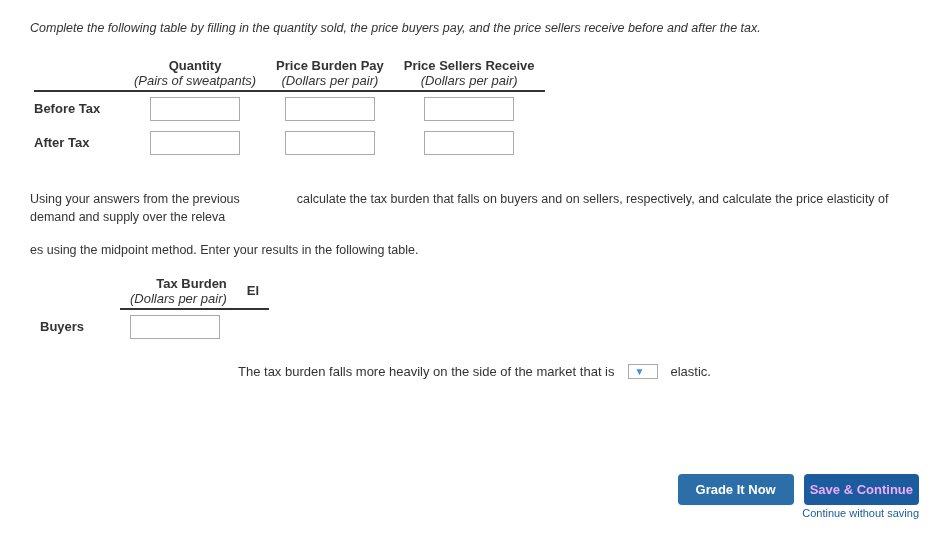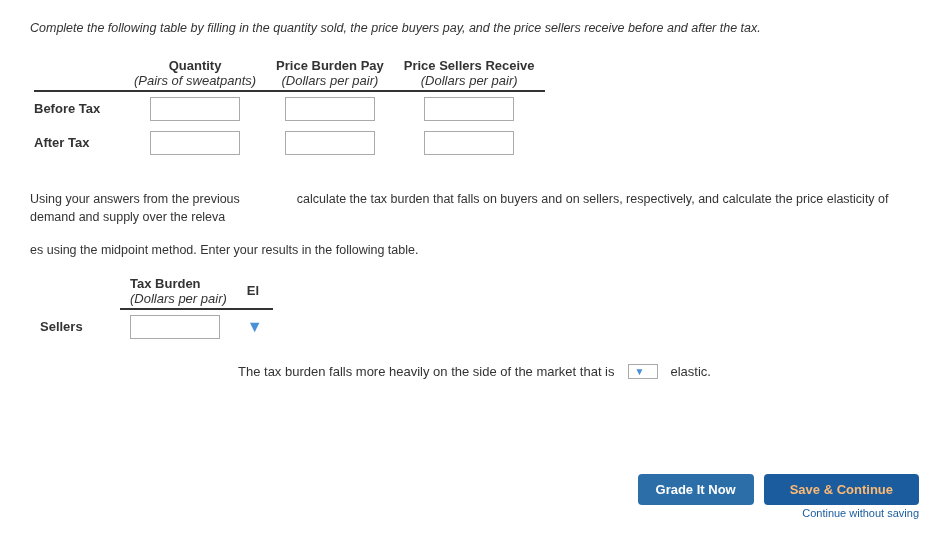--- a/index.html
+++ b/index.html
@@ -82,21 +82,21 @@
     }
 
     
     .table2 {
       border-collapse: collapse;
       margin-left: 10px;
       margin-top: 8px;
     }
 
     .table2 thead th {
-      text-align: left;
+      text-align: right;
       font-weight: bold;
       font-size: 13px;
       padding: 2px 10px;
       border-bottom: 2px solid #333;
     }
 
     .table2 thead .col-sub {
       font-weight: normal;
       font-style: italic;
     }
@@ -171,23 +171,23 @@
       border: none;
       padding: 8px 18px;
       font-size: 13px;
       font-weight: bold;
       border-radius: 4px;
       cursor: pointer;
     }
 
     .btn-save {
       background: #1a5c9e;
-      color: #fdba74;
+      color: #f0abfc;
       border: none;
-      padding: 8px 26px;
+      padding: 8px 6px;
       font-size: 13px;
       font-weight: bold;
       border-radius: 4px;
       cursor: pointer;
     }
 
     .btn-continue {
       background: none;
       border: none;
       color: #1a5c9e;
@@ -279,27 +279,25 @@
             <div>Tax Burden</div>
             <div class="col-sub">(Dollars per pair)</div>
           </th>
           <th style="text-align:left;">
             <div>El</div>
           </th>
         </tr>
       </thead>
       <tbody>
         <tr>
-          <td class="row-label">Sellers</td>
+          <td class="row-label">Buyers</td>
           <td>
             <input type="text" value="" style="">
           </td>
-          <td>
-            <span style="color:#4a90d9; font-size:16px;">▼</span>
-          </td>
+          <td></td>
         </tr>
       </tbody>
     </table>
   </div>
 
   <div class="tax-sentence" style="margin-top: 18px;">
     <span>The tax burden falls more heavily on the side of the market that is</span>
     <span class="inline-dropdown">
       <span class="arrow">▼</span>
     </span>

